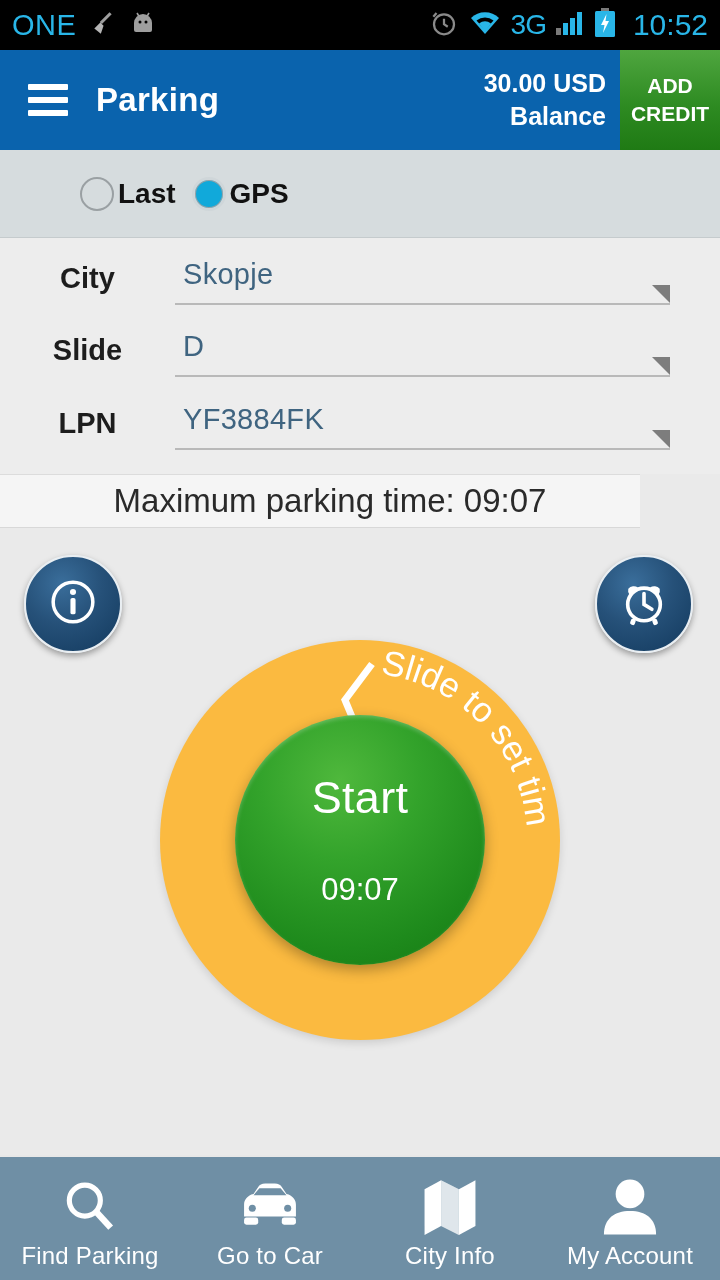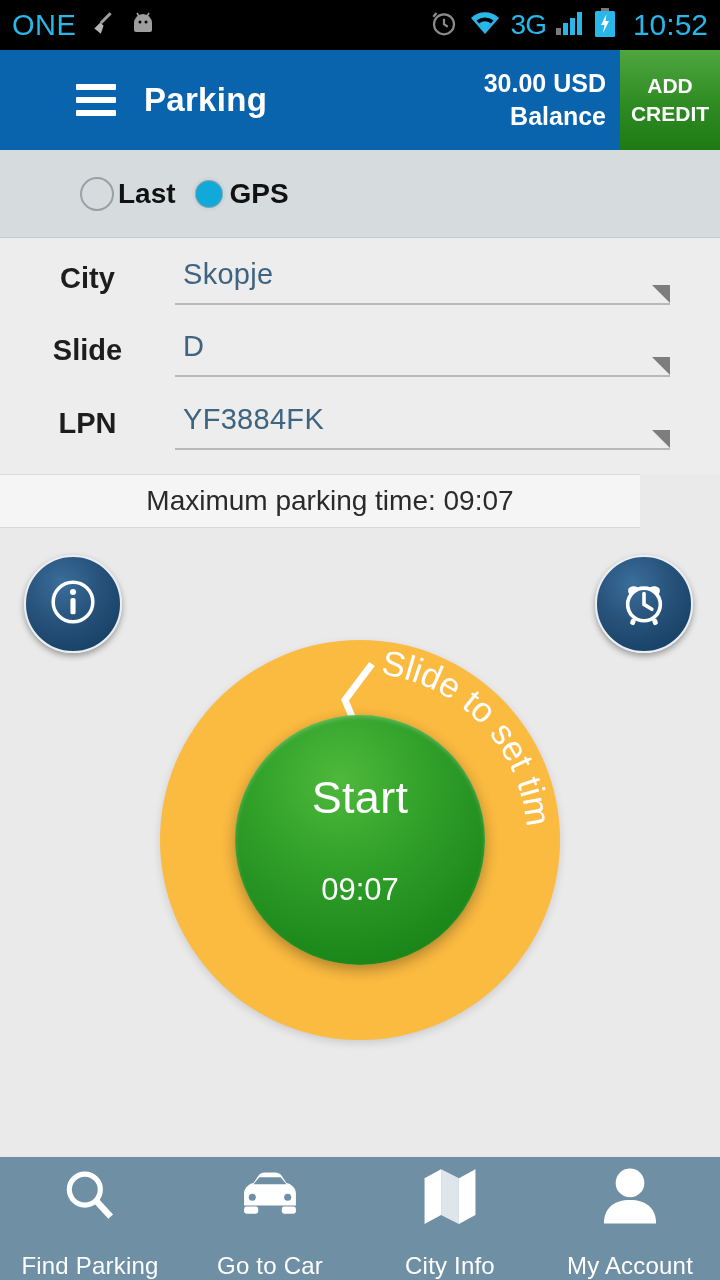--- a/index.html
+++ b/index.html
@@ -20,21 +20,21 @@
   .sb-carrier{ font-size:29px; letter-spacing:.5px; color:#29B6E8; }
   .sb-left-icons{ display:flex; align-items:center; gap:13px; margin-left:14px; }
   .sb-spacer{ flex:1; }
   .sb-right{ display:flex; align-items:center; gap:9px; }
   .sb-3g{ font-size:28px; color:#29B6E8; letter-spacing:-1px; }
   .sb-time{ font-size:30px; color:#29B6E8; margin-left:8px; letter-spacing:0px;}
 
   
   .appbar{
     position:absolute; top:50px; left:0; width:720px; height:100px;
-    background:#0A63AD; display:flex; align-items:center;padding-left:48px;
+    background:#0A63AD; display:flex; align-items:center;
   }
   .hamburger{ width:40px; margin-left:28px; display:flex; flex-direction:column; gap:7px; cursor:pointer;}
   .hamburger span{ display:block; height:6px; background:#fff; border-radius:1px;}
   .app-title{
     color:#fff; font-size:33px; font-weight:bold; margin-left:28px; letter-spacing:.3px;
   }
   .appbar-spacer{ flex:1; }
   .balance{
     color:#fff; font-size:25px; font-weight:bold; text-align:right;
     line-height:33px; padding-right:14px;
@@ -88,21 +88,21 @@
   .spinner-tri{
     position:absolute; right:0; bottom:2px; width:0; height:0;
     border-left:18px solid transparent; border-top:18px solid #7d7d7d;
   }
 
   
   .maxtime{
     position:absolute; top:474px; left:0; width:640px; height:54px;
     background:#F5F5F5; border-top:1px solid #dcdcdc; border-bottom:1px solid #d8d8d8;
     display:flex; align-items:center; justify-content:center;
-    font-size:28px; color:#2a2a2a;padding-left:20px;
+    font-size:33px; color:#2a2a2a;padding-left:20px;
   }
 
   
   .main{
     position:absolute; top:528px; left:0; width:720px; height:627px;
     background:#EAEAEA;
   }
   .round-btn{
     position:absolute; width:98px; height:98px; border-radius:50%;
     background:radial-gradient(circle at 38% 28%, #3a6e9b 0%, #265179 45%, #12395d 100%);
@@ -137,21 +137,21 @@
   }
   .start-label{ color:#fff; font-size:45px; line-height:50px; letter-spacing:.3px;}
   .start-time{ color:#fff; font-size:31px; line-height:36px; margin-top:2px;}
 
   
   .bottomnav{
     position:absolute; bottom:0; left:0; width:720px; height:125px;
     background:#6F8FA5; display:flex; border-top:2px solid #e8e8e8;
   }
   .nav-item{
-    flex:1; display:flex; flex-direction:column; align-items:center; justify-content:space-between;
+    flex:1; display:flex; flex-direction:column; align-items:center; justify-content:center;
     cursor:pointer; padding-top:8px;
   }
   .nav-icon{ height:62px; display:flex; align-items:center; justify-content:center;}
   .nav-label{ color:#fff; font-size:24px; margin-top:4px; letter-spacing:.2px;}
 </style>
 </head>
 <body>
 
 <div class="statusbar">
   <div class="sb-carrier">ONE</div>

